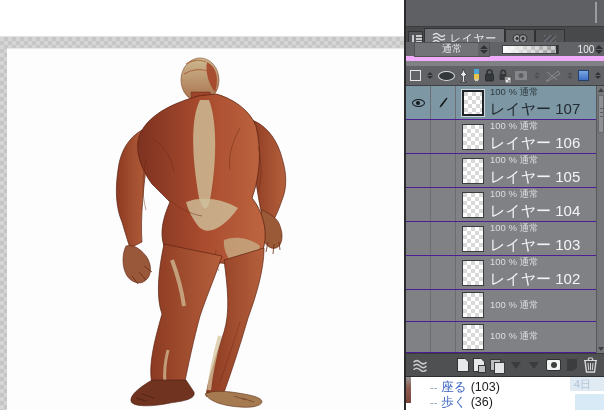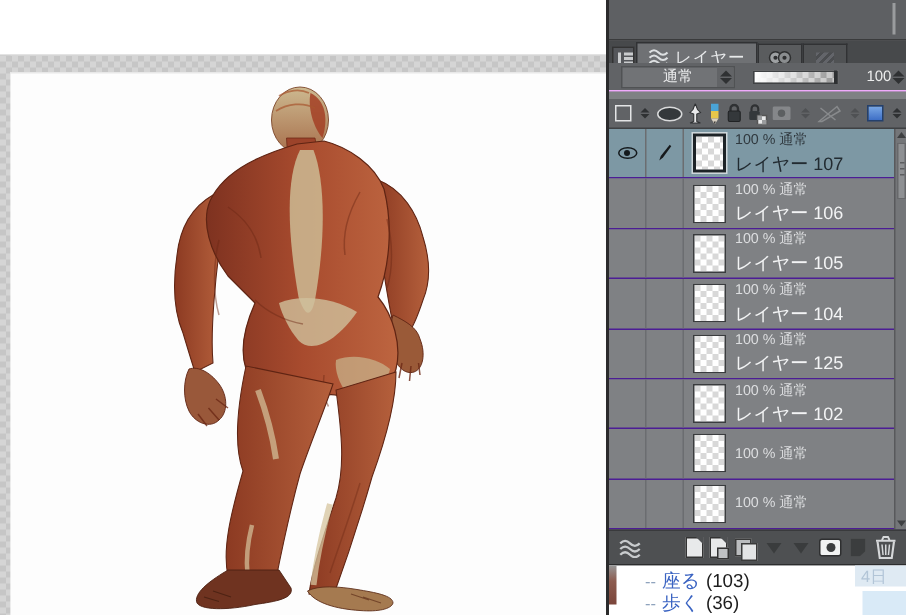--- a/index.html
+++ b/index.html
@@ -28,21 +28,21 @@
   .dock-btn{width:15px;height:16px;margin:0 1px 0 2px;background:#54565a;border:1px solid #333;display:flex;align-items:center;justify-content:center;}
   .dock-glyph{width:8px;height:8px;border-left:2px solid #c9cbcd;position:relative;}
   .dock-glyph:before{content:"";position:absolute;left:2px;top:0;width:6px;height:2px;background:#c9cbcd;box-shadow:0 3px 0 #c9cbcd,0 6px 0 #c9cbcd;}
   .tab{height:18px;display:flex;align-items:center;gap:4px;padding:0 7px;border:1px solid #313234;border-bottom:none;background:#56585a;}
   .tab.active{background:#6f7174;height:19px;}
   .tab-label{font-size:11px;color:#e8eaeb;letter-spacing:.5px;}
   .tab.t2{background:#5a5c5e;padding:0 6px;}
   .tab.t3{background:#505254;padding:0 8px;}
   .hatch-glyph{width:12px;height:8px;background:repeating-linear-gradient(135deg,#63656a 0 2px,#4b4d50 2px 4px);}
 
-  .blend-row{position:absolute;left:0;top:42px;width:100%;height:19px;background:#616366;border-bottom:1px solid #f0abfc;display:flex;align-items:center;justify-content:center;}
+  .blend-row{position:absolute;left:0;top:42px;width:100%;height:19px;background:#616366;border-bottom:5px solid #f0abfc;display:flex;align-items:center;justify-content:center;}
   .combo{position:relative;margin-left:8px;width:86px;height:15px;background:#717376;border:1px solid #505254;display:flex;align-items:center;justify-content:center;}
   .combo-label{font-size:10px;color:#e9eaeb;}
   .stepper{width:11px;height:13px;display:flex;flex-direction:column;align-items:center;justify-content:center;gap:1px;}
   .tri-up{width:0;height:0;border-left:4px solid transparent;border-right:4px solid transparent;border-bottom:4px solid #2f3133;}
   .tri-dn{width:0;height:0;border-left:4px solid transparent;border-right:4px solid transparent;border-top:4px solid #2f3133;}
   .combo .stepper{position:absolute;right:0;top:0;background:#626467;height:13px;}
   .opacity-slider{position:relative;margin-left:12px;width:64px;height:9px;border:1px solid #404244;
     background-color:#bbb;
     background-image:linear-gradient(to right,#ffffff 0%,rgba(255,255,255,0) 90%),conic-gradient(#9e9e9e 25%,#c9c9c9 0 50%,#9e9e9e 0 75%,#c9c9c9 0);
     background-size:100% 100%,8px 8px;}
@@ -63,21 +63,21 @@
   .lrow.selected{background:#7d98a4;}
   .cell{display:flex;align-items:center;justify-content:center;border-right:1px solid #6b6d70;}
   .cell.c-eye{width:25px;}
   .cell.c-pen{width:25px;}
   .thumb-wrap{display:flex;align-items:center;padding-left:6px;}
   .thumb{width:22px;height:26px;border:1px solid #3a3c3e;background-color:#fff;
     background-image:conic-gradient(#ffffff 25%,#d8d8d8 0 50%,#ffffff 0 75%,#d8d8d8 0);background-size:8px 8px;}
   .lrow.selected .thumb{border:2px solid #1d2327;box-shadow:0 0 0 1px #cdd6da;}
   .meta{display:flex;flex-direction:column;justify-content:center;padding-left:6px;gap:1px;min-width:0;}
   .meta .info{font-size:9.5px;color:#dddee0;}
-  .meta .lname{font-size:12px;color:#f3f4f5;}
+  .meta .lname{font-size:15px;color:#f3f4f5;}
   .lrow.selected .info{color:#30393f;}
   .lrow.selected .lname{color:#222b31;}
   .eye-ic{width:13px;height:8px;border:1.6px solid #14191c;border-radius:50%;position:relative;background:#7d98a4;}
   .eye-ic:after{content:"";position:absolute;left:3.2px;top:1px;width:4px;height:4px;border-radius:50%;background:#14191c;}
 
   .vscroll{position:absolute;right:0;top:86px;width:8px;height:267px;background:#747679;border-left:1px solid #58595c;}
   .vscroll .thumbv{position:absolute;left:1px;top:9px;width:6px;height:38px;background:#8e9093;border:1px solid #67686b;}
   .gripv{position:absolute;left:1px;width:3px;height:1px;background:#5c5d60;}
   .sb-tri-up{position:absolute;left:1px;top:2px;width:0;height:0;border-left:3px solid transparent;border-right:3px solid transparent;border-bottom:4px solid #3e4042;}
   .sb-tri-dn{position:absolute;left:1px;bottom:2px;width:0;height:0;border-left:3px solid transparent;border-right:3px solid transparent;border-top:4px solid #3e4042;}
@@ -343,21 +343,21 @@
           </div>
       </div>
       <div class="lrow">
         <div class="cell c-eye"></div>
         <div class="cell c-pen"></div>
         <div class="thumb-wrap">
             <div class="thumb"></div>
           </div>
         <div class="meta">
             <div class="info">100 % 通常</div>
-            <div class="lname">レイヤー 125</div>
+            <div class="lname">レイヤー 103</div>
           </div>
       </div>
       <div class="lrow">
         <div class="cell c-eye"></div>
         <div class="cell c-pen"></div>
         <div class="thumb-wrap">
             <div class="thumb"></div>
           </div>
         <div class="meta">
             <div class="info">100 % 通常</div>

